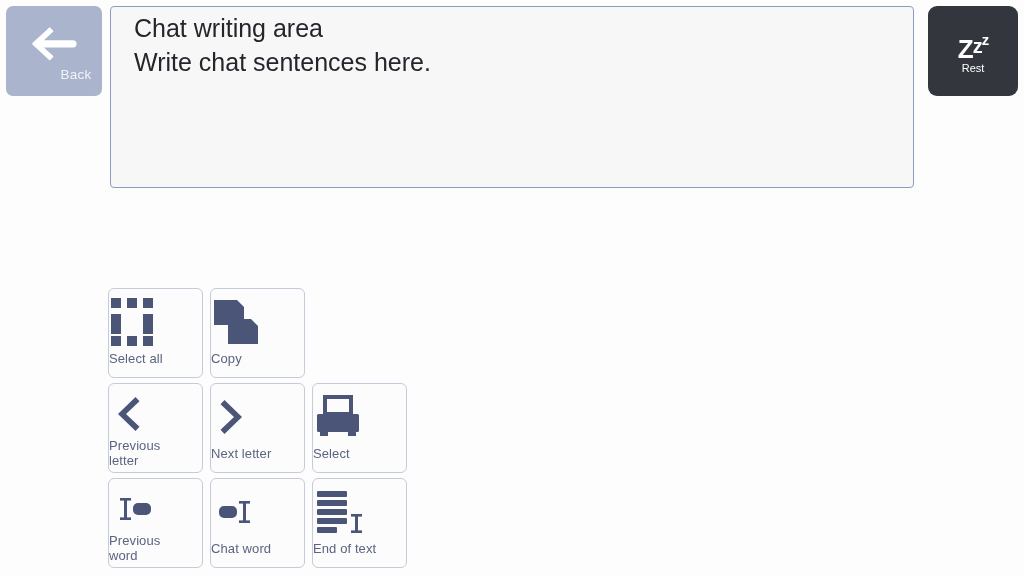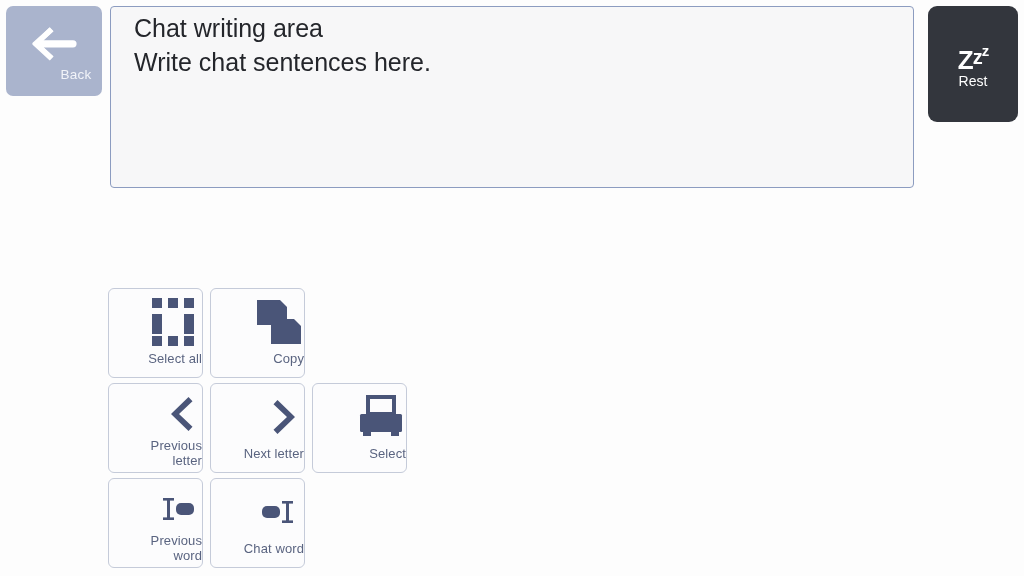--- a/index.html
+++ b/index.html
@@ -44,41 +44,41 @@
     letter-spacing: .2px;
     padding-left: 44px;
   }
 
   
   #rest-button {
     position: absolute;
     left: 928px;
     top: 6px;
     width: 90px;
-    height: 116px;
+    height: 90px;
     background: #33363d;
     border-radius: 9px;
     display: flex;
     flex-direction: column;
     align-items: center;
     justify-content: center;
     cursor: pointer;
   }
   #rest-button .zzz {
     color: #ffffff;
     font-weight: bold;
     font-size: 26px;
     line-height: 1;
     margin-top: 4px;
     letter-spacing: -1px;
   }
   #rest-button .zzz .z2 { font-size: 20px; vertical-align: 5px; }
   #rest-button .zzz .z3 { font-size: 15px; vertical-align: 13px; }
   #rest-button .btn-label {
-    font-size: 14px;
+    font-size: 11px;
     color: #ffffff;
     margin-top: 0;
   }
 
   
   #chat-writing-area {
     position: absolute;
     left: 110px;
     top: 6px;
     width: 804px;
@@ -111,21 +111,21 @@
   .cmd-button {
     width: 95px;
     height: 90px;
     margin-right: 7px;
     background: #fcfcfd;
     border: 1px solid #c5cbd9;
     border-radius: 6px;
     box-sizing: border-box;
     display: flex;
     flex-direction: column;
-    align-items: flex-end;
+    align-items: flex-start;
     justify-content: flex-start;
     cursor: pointer;
     position: relative;
   }
   .cmd-button .icon-wrap {
     height: 58px;
     display: flex;
     align-items: center;
     justify-content: center;
     margin-top: 4px;
@@ -272,16 +272,33 @@
             <rect x="32" y="7" width="3" height="20"></rect>
             <rect x="28" y="6" width="11" height="2.6"></rect>
             <rect x="28" y="25.4" width="11" height="2.6"></rect>
           </g>
         </svg>
       </div>
       <span class="btn-label">Chat word</span>
     </div>
 
 
+    <div class="cmd-button">
+      <div class="icon-wrap">
+        <svg width="54" height="46" viewBox="0 0 54 46">
+          <g class="ink">
+            <rect x="4" y="2" width="30" height="6" rx="1"></rect>
+            <rect x="4" y="11" width="30" height="6" rx="1"></rect>
+            <rect x="4" y="20" width="30" height="6" rx="1"></rect>
+            <rect x="4" y="29" width="30" height="6" rx="1"></rect>
+            <rect x="4" y="38" width="20" height="6" rx="1"></rect>
+            <rect x="42" y="26" width="3" height="17"></rect>
+            <rect x="38" y="25" width="11" height="2.6"></rect>
+            <rect x="38" y="41.4" width="11" height="2.6"></rect>
+          </g>
+        </svg>
+      </div>
+      <span class="btn-label">End of text</span>
+    </div>
 
   </div>
 
 </div>
 
 </body></html>

